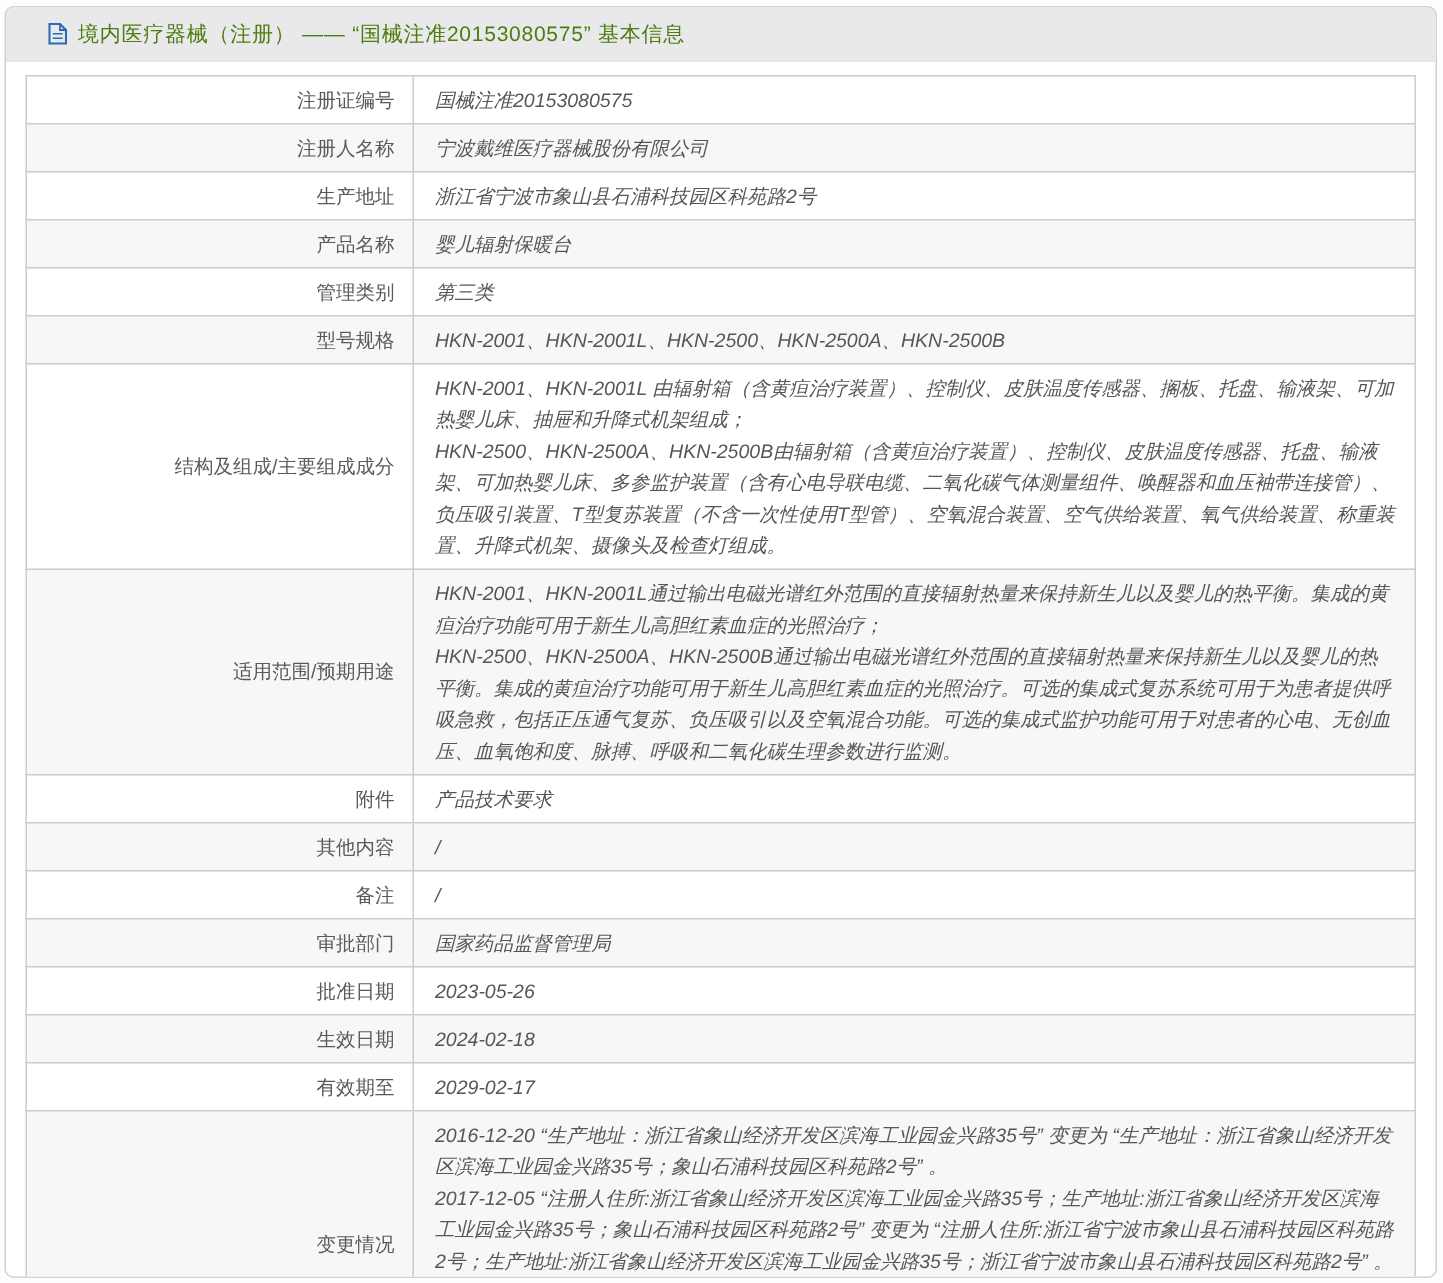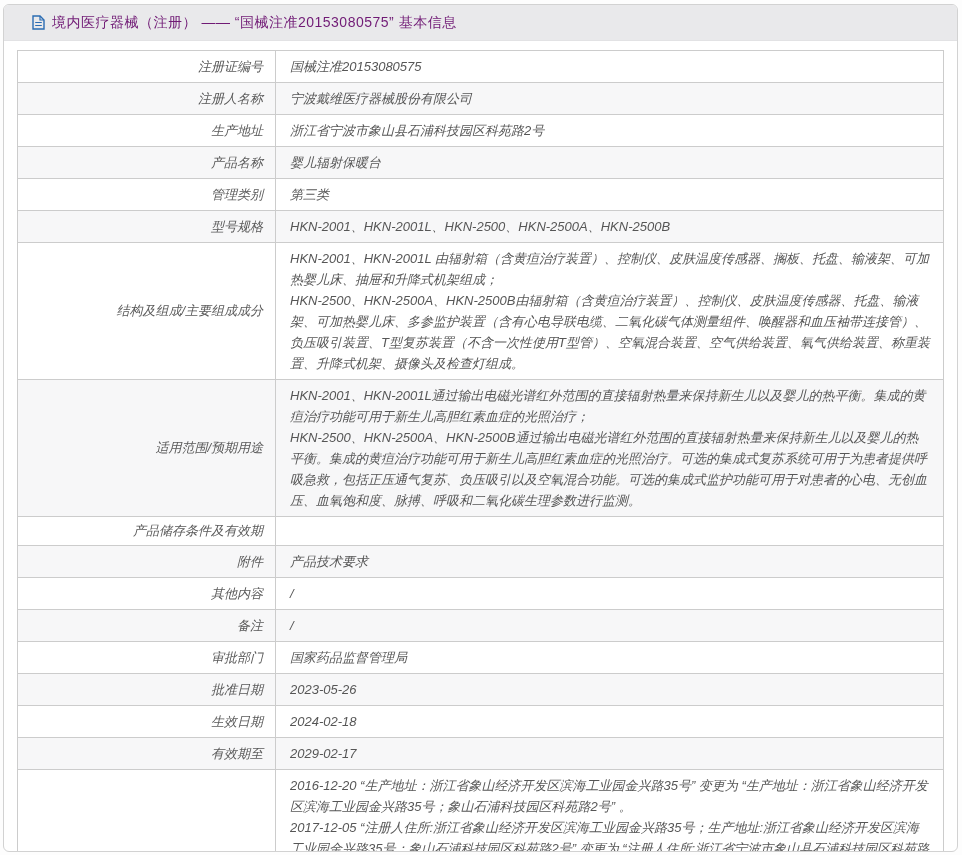--- a/index.html
+++ b/index.html
@@ -6,32 +6,32 @@
   html,body { width:962px; height:855px; background:#fdfdfd; font-family:"Liberation Sans","DejaVu Sans",sans-serif; }
   .card {
     position:absolute; left:3px; top:4px; width:955px; height:848px;
     background:#ffffff; border:1px solid #d2d2d2; border-radius:6px; overflow:hidden;
   }
   .card-header {
     height:36px; background:#e9e9eb; display:flex; align-items:center;
     padding-left:28px; border-bottom:1px solid #e2e2e4;
   }
   .doc-icon { width:13px; height:15px; margin-right:7px; flex:0 0 auto; }
-  .page-title { color:#701a75; font-size:14px; letter-spacing:0.5px; }
+  .page-title { color:#4d7c0f; font-size:14px; letter-spacing:0.5px; }
   .table-wrap { padding:9px 13px 12px 13px; }
   table.info-table {
     width:100%; border-collapse:collapse; font-size:13px; color:#595959;
     border:1px solid #c9c9c9;
   }
   .info-table td { border:1px solid #cccccc; vertical-align:middle; }
   .info-table tr:nth-child(even) { background:#f7f7f8; }
   .info-table tr:nth-child(odd)  { background:#ffffff; }
   td.label-cell {
     width:258px; text-align:right; padding:4px 12px 4px 8px;
-    height:27px; line-height:20px; color:#5a5a5a; white-space:nowrap;font-style:italic;
+    height:27px; line-height:20px; color:#5a5a5a; white-space:nowrap;
   }
   td.value-cell {
     padding:5px 12px 5px 14px; line-height:21px; color:#565656;
     white-space:pre-line; word-break:break-all;font-style:italic;
   }
 </style>
 </head>
 <body>
 
 <div class="card">
@@ -75,24 +75,20 @@
             <td class="label-cell">结构及组成/主要组成成分</td>
             <td class="value-cell">HKN-2001、HKN-2001L 由辐射箱（含黄疸治疗装置）、控制仪、皮肤温度传感器、搁板、托盘、输液架、可加热婴儿床、抽屉和升降式机架组成；
 HKN-2500、HKN-2500A、HKN-2500B由辐射箱（含黄疸治疗装置）、控制仪、皮肤温度传感器、托盘、输液架、可加热婴儿床、多参监护装置（含有心电导联电缆、二氧化碳气体测量组件、唤醒器和血压袖带连接管）、负压吸引装置、T型复苏装置（不含一次性使用T型管）、空氧混合装置、空气供给装置、氧气供给装置、称重装置、升降式机架、摄像头及检查灯组成。</td>
           </tr>
           <tr>
             <td class="label-cell">适用范围/预期用途</td>
             <td class="value-cell">HKN-2001、HKN-2001L通过输出电磁光谱红外范围的直接辐射热量来保持新生儿以及婴儿的热平衡。集成的黄疸治疗功能可用于新生儿高胆红素血症的光照治疗；
 HKN-2500、HKN-2500A、HKN-2500B通过输出电磁光谱红外范围的直接辐射热量来保持新生儿以及婴儿的热平衡。集成的黄疸治疗功能可用于新生儿高胆红素血症的光照治疗。可选的集成式复苏系统可用于为患者提供呼吸急救，包括正压通气复苏、负压吸引以及空氧混合功能。可选的集成式监护功能可用于对患者的心电、无创血压、血氧饱和度、脉搏、呼吸和二氧化碳生理参数进行监测。</td>
           </tr>
           <tr>
-            <td class="label-cell">产品储存条件及有效期</td>
-            <td class="value-cell"></td>
-          </tr>
-          <tr>
             <td class="label-cell">附件</td>
             <td class="value-cell">产品技术要求</td>
           </tr>
           <tr>
             <td class="label-cell">其他内容</td>
             <td class="value-cell">/</td>
           </tr>
           <tr>
             <td class="label-cell">备注</td>
             <td class="value-cell">/</td>

